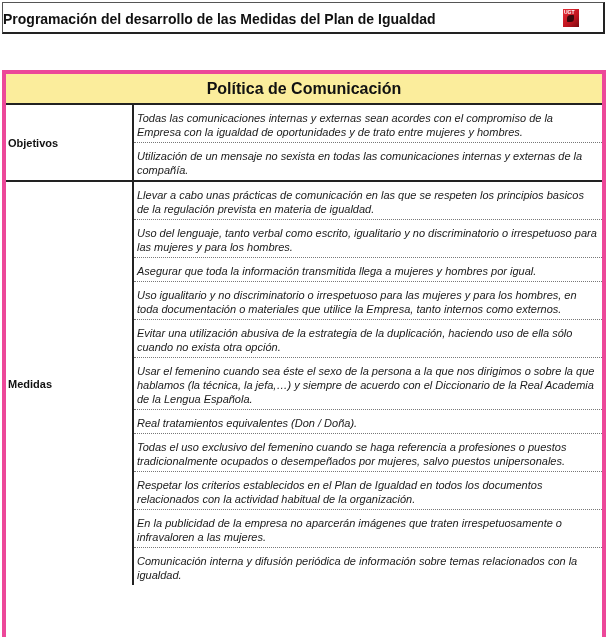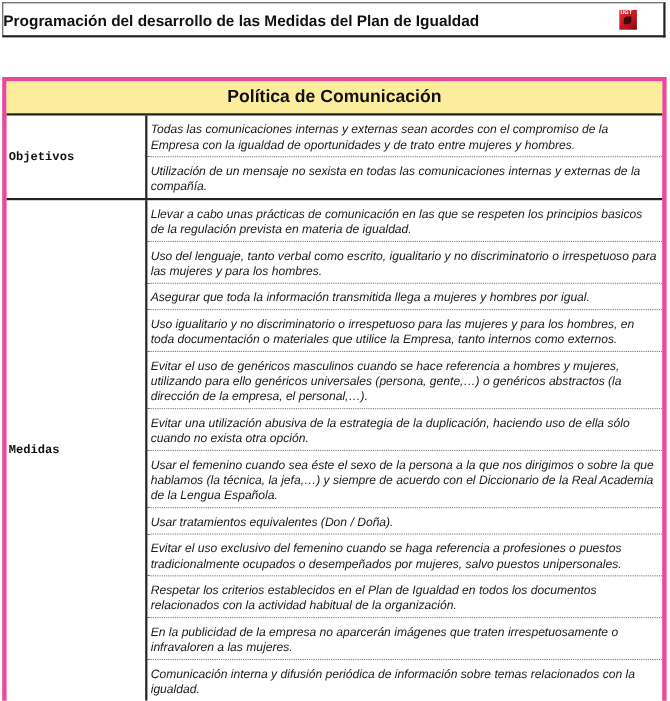--- a/index.html
+++ b/index.html
@@ -19,21 +19,21 @@
 
   .main { position: absolute; left: 2px; top: 70px; width: 604px; height: 578px;
     border: 4px solid #ec4899; box-sizing: border-box; }
   .section-title { height: 29px; background: #fbed9c; border-bottom: 2px solid #222;
     text-align: center; font-weight: bold; font-size: 16px; line-height: 29px; color: #111; }
 
   .group { display: flex; border-bottom: 2px solid #222; }
   .group:last-child { border-bottom: none; }
   .label-cell { width: 128px; flex: 0 0 128px; border-right: 2px solid #222;
     display: flex; align-items: center; padding-left: 2px; box-sizing: border-box;
-    font-weight: bold; font-size: 11px; color: #111; font-family: Liberation Mono, monospace; }
+    font-weight: bold; font-size: 11px; color: #111; }
   .items { flex: 1; }
   .item { font-size: 11px; line-height: 14px; padding: 6px 4px 3px 3px;
     border-bottom: 1px dotted #777; color: #1a1a1a; font-style: italic; }
   .item:last-child { border-bottom: none; }
 </style>
 </head>
 <body>
 
 <div class="top-header">
   <div class="top-title">Programación del desarrollo de las Medidas del Plan de Igualdad</div>
@@ -53,23 +53,22 @@
     </div>
   </div>
 
   <div class="group">
     <div class="label-cell">Medidas</div>
     <div class="items">
       <div class="item">Llevar a cabo unas prácticas de comunicación en las que se respeten los principios basicos de la regulación prevista en materia de igualdad.</div>
       <div class="item">Uso del lenguaje, tanto verbal como escrito, igualitario y no discriminatorio o irrespetuoso para las mujeres y para los hombres.</div>
       <div class="item">Asegurar que toda la información transmitida llega a mujeres y hombres por igual.</div>
       <div class="item">Uso igualitario y no discriminatorio o irrespetuoso para las mujeres y para los hombres, en toda documentación o materiales que utilice la Empresa, tanto internos como externos.</div>
-      <div class="item">Evitar el uso de genéricos masculinos cuando se hace referencia a hombres y mujeres, utilizando para ello genéricos universales (persona, gente,…) o genéricos abstractos (la dirección de la empresa, el personal,…).</div>
       <div class="item">Evitar una utilización abusiva de la estrategia de la duplicación, haciendo uso de ella sólo cuando no exista otra opción.</div>
       <div class="item">Usar el femenino cuando sea éste el sexo de la persona a la que nos dirigimos o sobre la que hablamos (la técnica, la jefa,…) y siempre de acuerdo con el Diccionario de la Real Academia de la Lengua Española.</div>
-      <div class="item">Usar tratamientos equivalentes (Don / Doña).</div>
-      <div class="item">Evitar el uso exclusivo del femenino cuando se haga referencia a profesiones o puestos tradicionalmente ocupados o desempeñados por mujeres, salvo puestos unipersonales.</div>
+      <div class="item">Real tratamientos equivalentes (Don / Doña).</div>
+      <div class="item">Todas el uso exclusivo del femenino cuando se haga referencia a profesiones o puestos tradicionalmente ocupados o desempeñados por mujeres, salvo puestos unipersonales.</div>
       <div class="item">Respetar los criterios establecidos en el Plan de Igualdad en todos los documentos relacionados con la actividad habitual de la organización.</div>
       <div class="item">En la publicidad de la empresa no aparcerán imágenes que traten irrespetuosamente o infravaloren a las mujeres.</div>
       <div class="item">Comunicación interna y difusión periódica de información sobre temas relacionados con la igualdad.</div>
     </div>
   </div>
 </div>
 
 </body></html>

